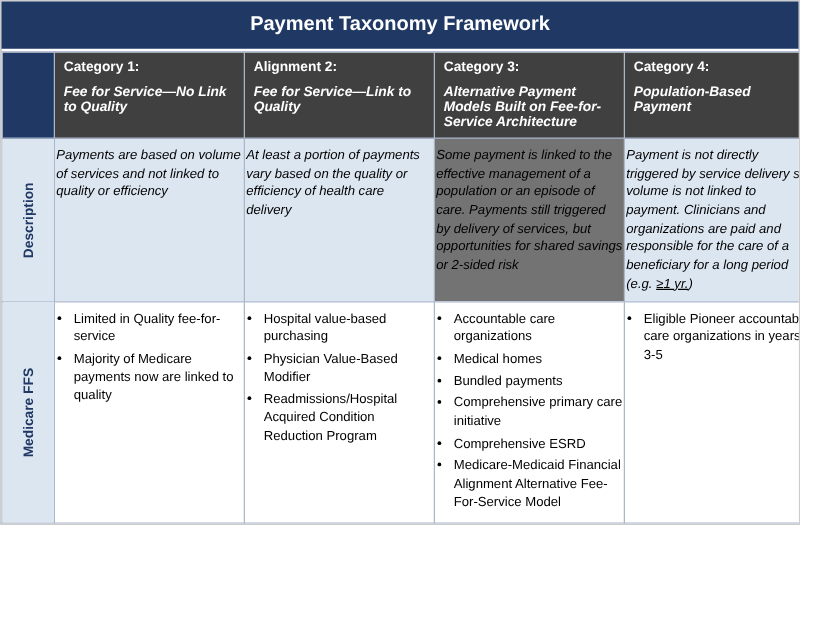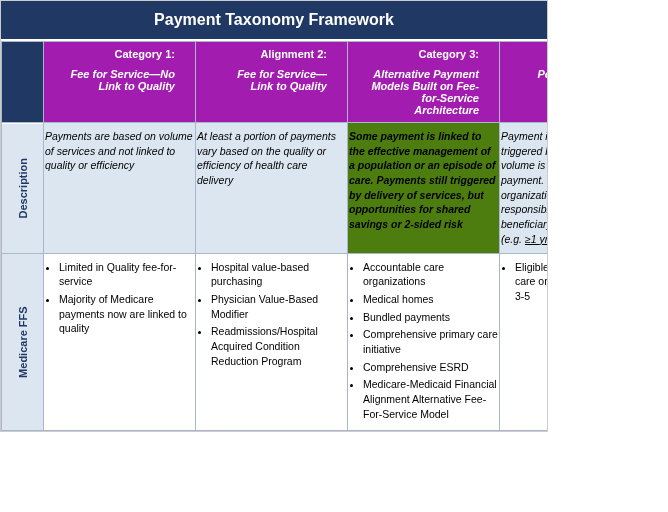--- a/index.html
+++ b/index.html
@@ -9,21 +9,21 @@
     }
 
     body {
       font-family: Arial, sans-serif;
       background: #fff;
       width: 668px;
       min-height: 512px;
     }
 
     .framework-container {
-      width: 548px;
+      width: 640px;
       border: 1px solid #ccc;
       overflow: hidden;
     }
 
     table {
       width: 100%;
       border-collapse: collapse;
       table-layout: fixed;
     }
 
@@ -35,26 +35,26 @@
       vertical-align: middle;
       writing-mode: vertical-rl;
       transform: rotate(180deg);
       width: 42px;
       padding: 6px 4px;
       border: 1px solid #aab7cb;
       color: #1f3864;
     }
 
     .category-header {
-      background-color: #a21caf;
+      background-color: #404040;
       color: #ffffff;
-      text-align: right;
+      text-align: left;
       font-size: 11px;
       font-weight: bold;
-      padding: 6px 20px;
+      padding: 6px 7px;
       border: 1px solid #aab7cb;
       vertical-align: top;
     }
 
     .category-header .cat-title {
       font-weight: bold;
     }
 
     .category-header .cat-subtitle {
       font-style: italic;
@@ -142,21 +142,21 @@
     <tbody>
 
       <tr class="desc-row">
         <td class="row-label-cell">Description</td>
         <td class="content-cell" style="background-color:#dce6f1;">
           <span>Payments are based on volume of services and not linked to quality or efficiency</span>
         </td>
         <td class="content-cell" style="background-color:#dce6f1;">
           <span>At least a portion of payments vary based on the quality or efficiency of health care delivery</span>
         </td>
-        <td class="content-cell" style="background-color:#4d7c0f;font-weight:bold;">
+        <td class="content-cell" style="background-color:#737373;">
           <span>Some payment is linked to the effective management of a population or an episode of care. Payments still triggered by delivery of services, but opportunities for shared savings or 2-sided risk</span>
         </td>
         <td class="content-cell" style="background-color:#dce6f1;">
           <span>Payment is not directly triggered by service delivery so volume is not linked to payment. Clinicians and organizations are paid and responsible for the care of a beneficiary for a long period (e.g. <span class="underline">≥1 yr.</span>)</span>
         </td>
       </tr>
 
       <tr>
         <td class="row-label-cell">Medicare FFS</td>
         <td class="content-cell" style="font-style:normal;">

